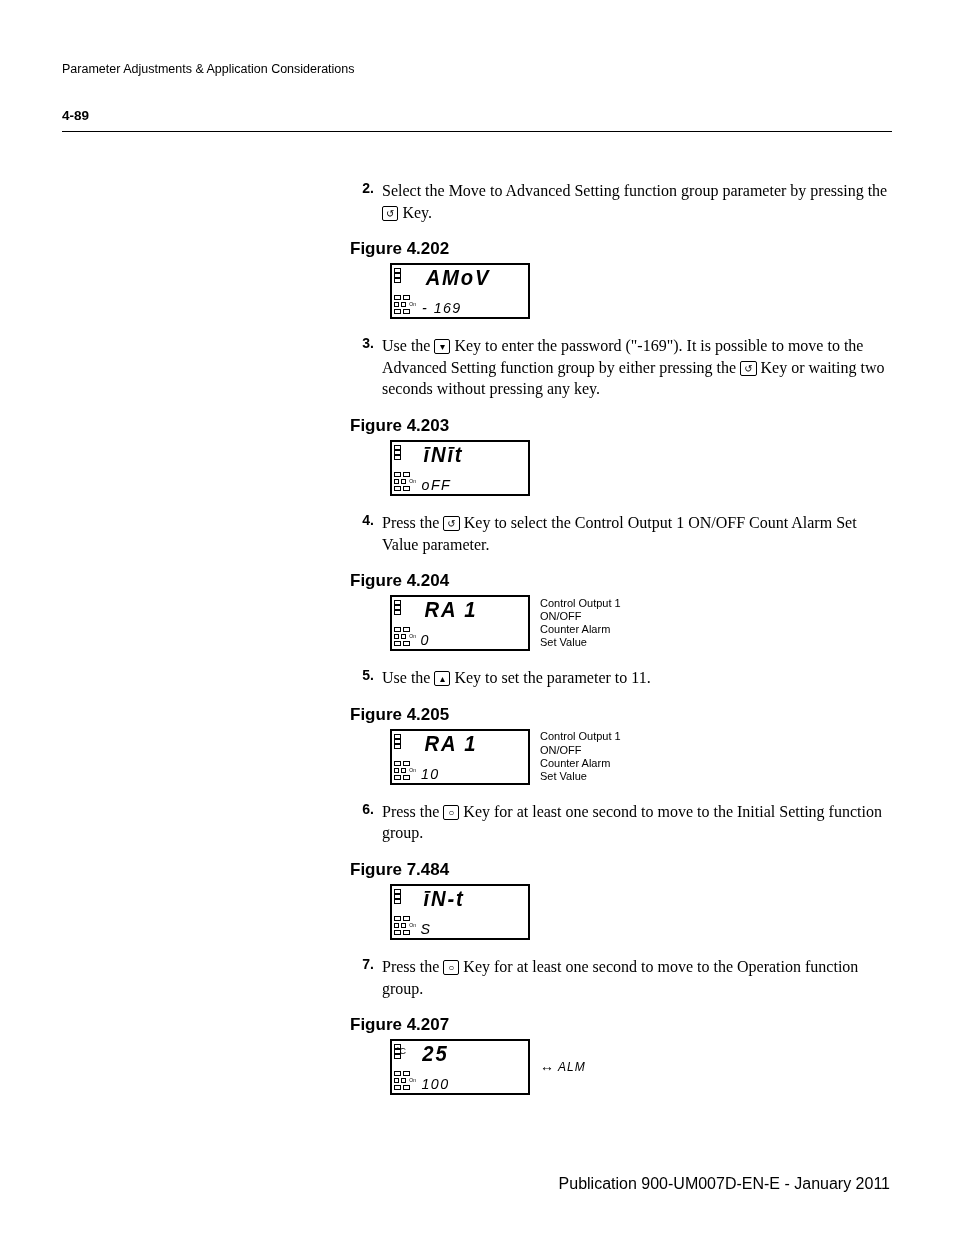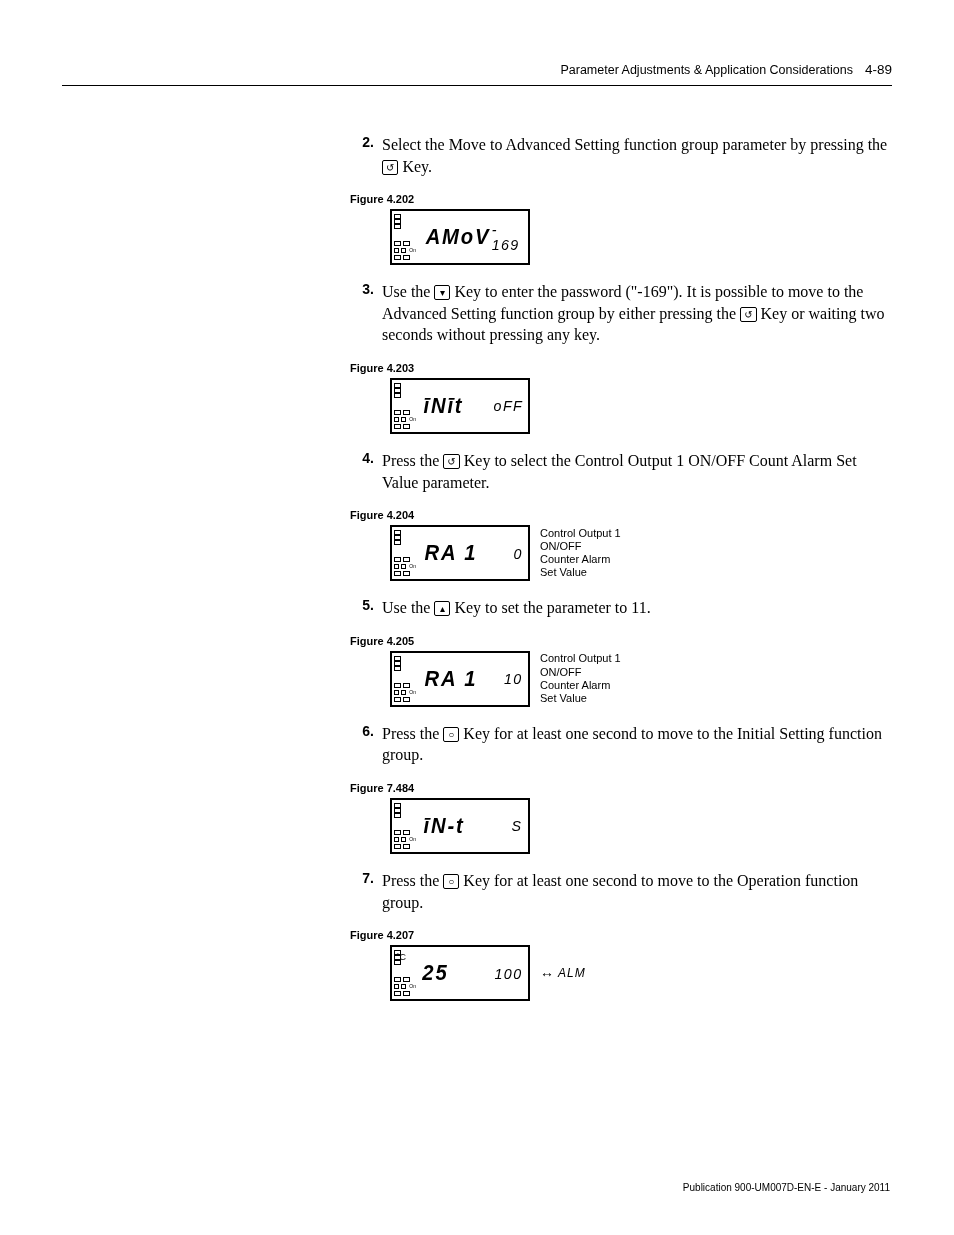--- a/index.html
+++ b/index.html
@@ -14,28 +14,29 @@
   }
   .page {
     padding: 62px 62px 50px 62px;
     position: relative;
     height: 100%;
   }
   .header {
     display: flex;
     justify-content: flex-end;
     align-items: baseline;
-    gap: 12px;
+    gap: 32px;
     font-family: Arial, Helvetica, sans-serif;
     font-size: 12.5px;
     padding-bottom: 8px;
     border-bottom: 1.5px solid #000;
     margin-bottom: 48px;
-  }
-  .page-num { font-weight: normal; font-size: 13.5px; }
+    flex-direction: column;
+  }
+  .page-num { font-weight: bold; font-size: 13.5px; }
   .content { margin-left: 288px; max-width: 540px; }
   ol.steps { list-style: none; }
   ol.steps > li { margin-bottom: 8px; }
   .step-row { display: flex; align-items: flex-start; }
   .step-num {
     font-family: Arial, Helvetica, sans-serif;
     font-weight: bold;
     font-size: 14px;
     width: 24px;
     flex-shrink: 0;
@@ -57,21 +58,21 @@
     line-height: 1;
     padding: 2px 3px 1px 3px;
     vertical-align: 1px;
     background: #fff;
     min-width: 16px;
     text-align: center;
   }
   .figlabel {
     font-family: Arial, Helvetica, sans-serif;
     font-weight: bold;
-    font-size: 11px;
+    font-size: 17px;
     margin: 16px 0 4px 0;
   }
   .lcd-wrap {
     display: flex;
     align-items: center;
     gap: 10px;
     margin: 0 0 16px 40px;
   }
   .lcd {
     display: flex;
@@ -92,23 +93,23 @@
   .ind {
     width: 7px; height: 5px;
     border: 1px solid #000;
     background: #fff;
   }
   .lcd-left .bottom { display:flex; flex-direction:column; gap:2px; }
   .lcd-left .bottom .ind-row { align-items:center; }
   .lcd-right {
     flex: 1;
     display: flex;
-    flex-direction: row;
+    flex-direction: column;
     justify-content: space-between;
-    align-items: center;
+    align-items: flex-start;
     padding: 2px 5px 2px 2px;
   }
   .seg-top {
     font-family: 'Arial Black', Arial, sans-serif;
     font-weight: 900;
     font-size: 22px;
     letter-spacing: 2px;
     line-height: 1;
     font-style: italic;
     transform: scaleX(0.92);
@@ -147,21 +148,21 @@
     font-family: Arial, sans-serif;
     font-size: 5px;
     line-height: 1;
     margin-left: 1px;
   }
   .footer {
     position: absolute;
     bottom: 42px;
     right: 64px;
     font-family: Arial, Helvetica, sans-serif;
-    font-size: 10px;
+    font-size: 16px;
   }
 </style>
 </head>
 <body>
 
 <div class="page">
 
   <div class="header">
     <span>Parameter Adjustments &amp; Application Considerations</span>
     <span class="page-num">4-89</span>

